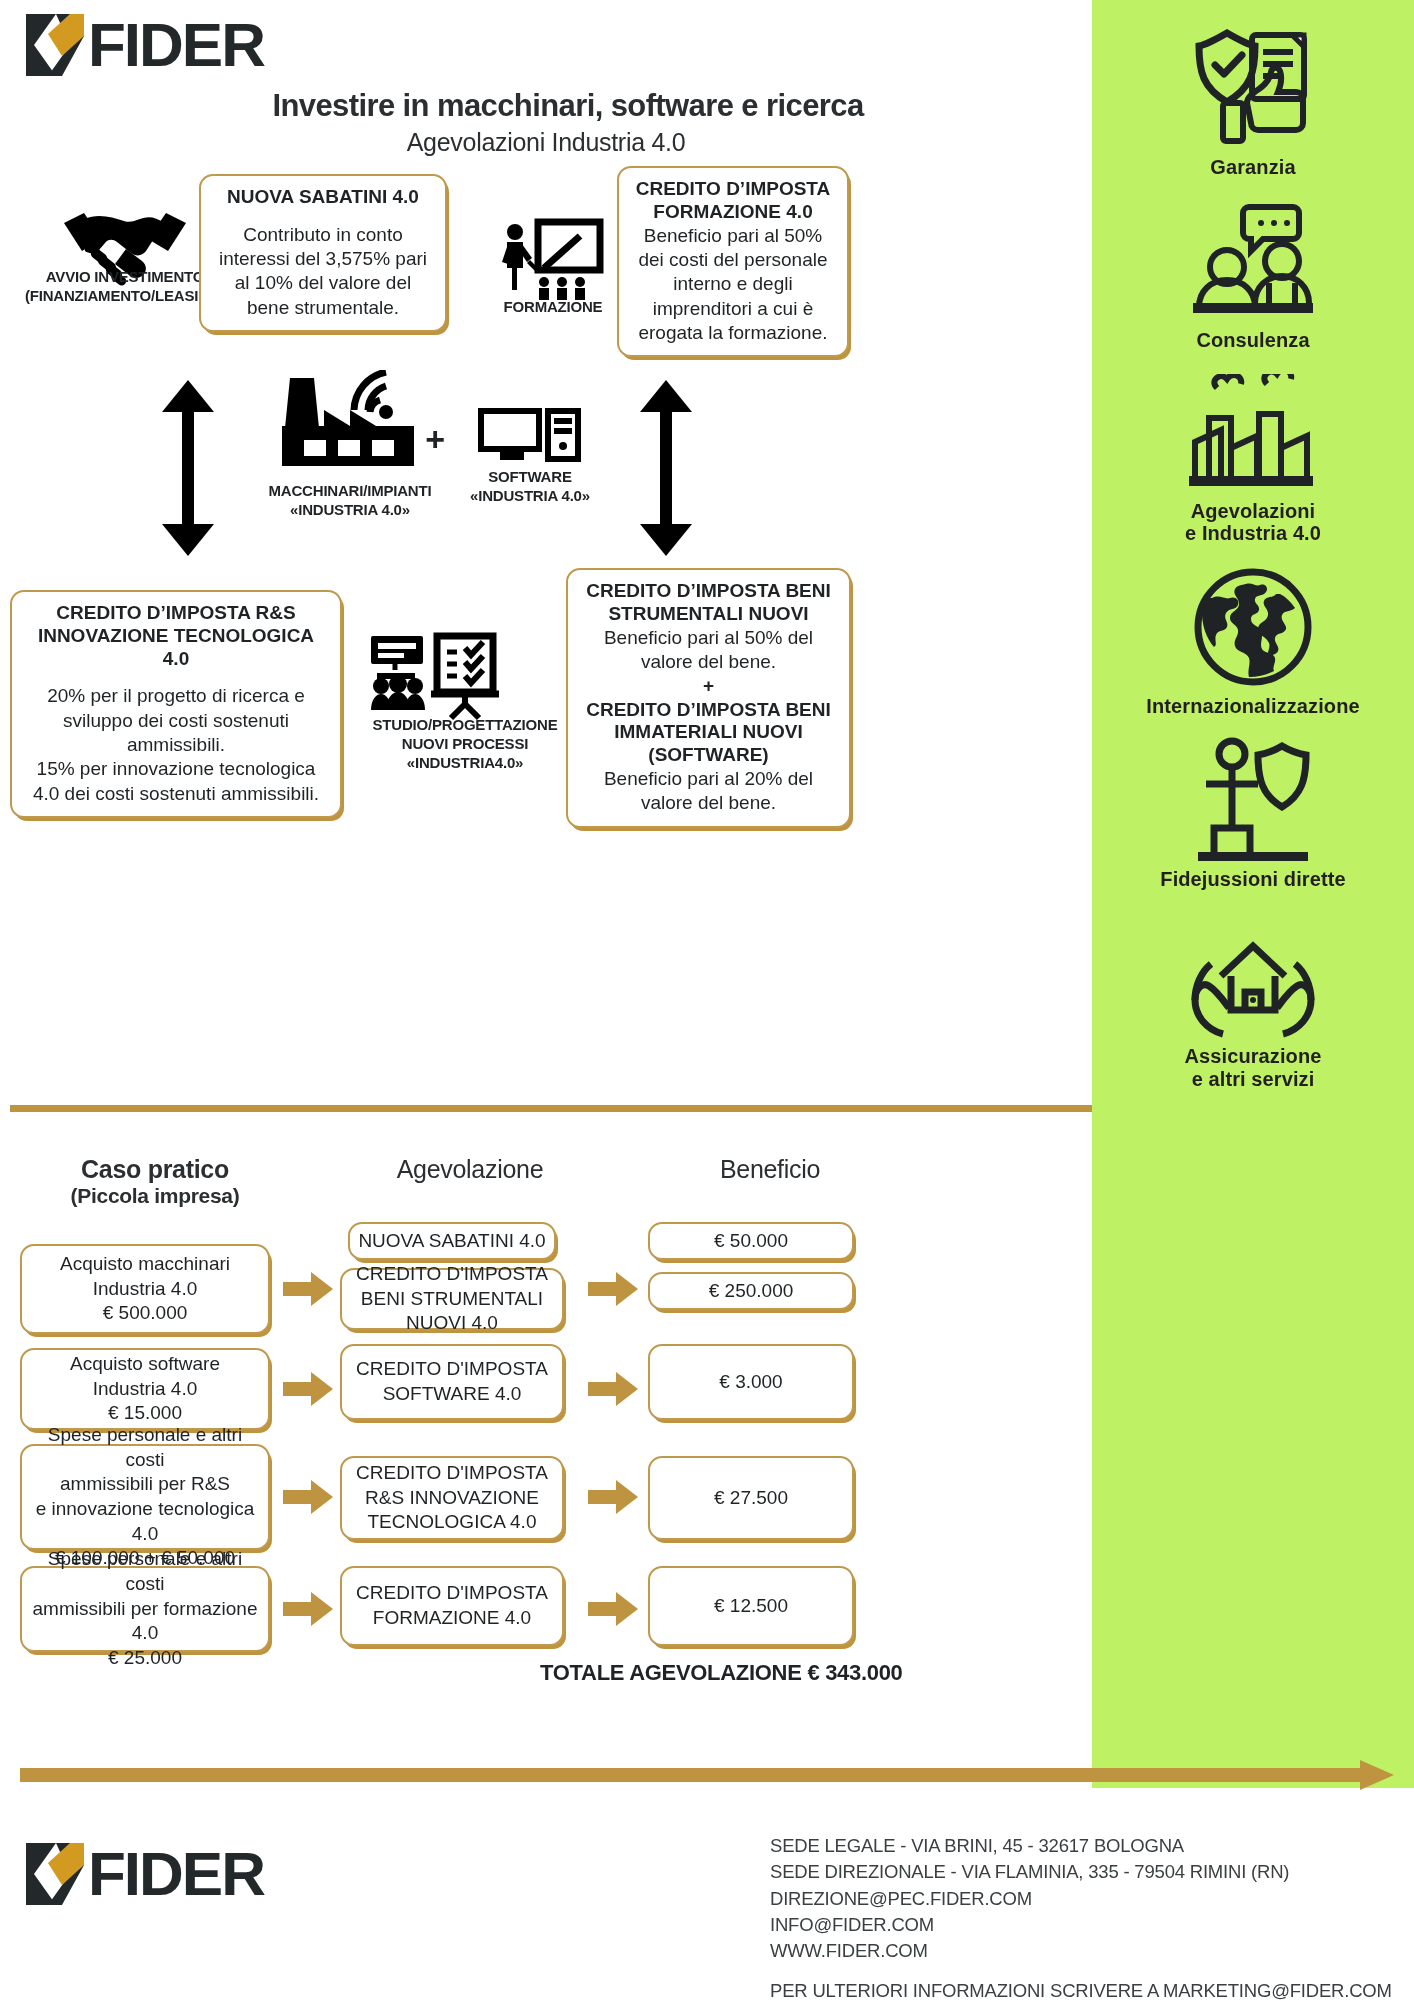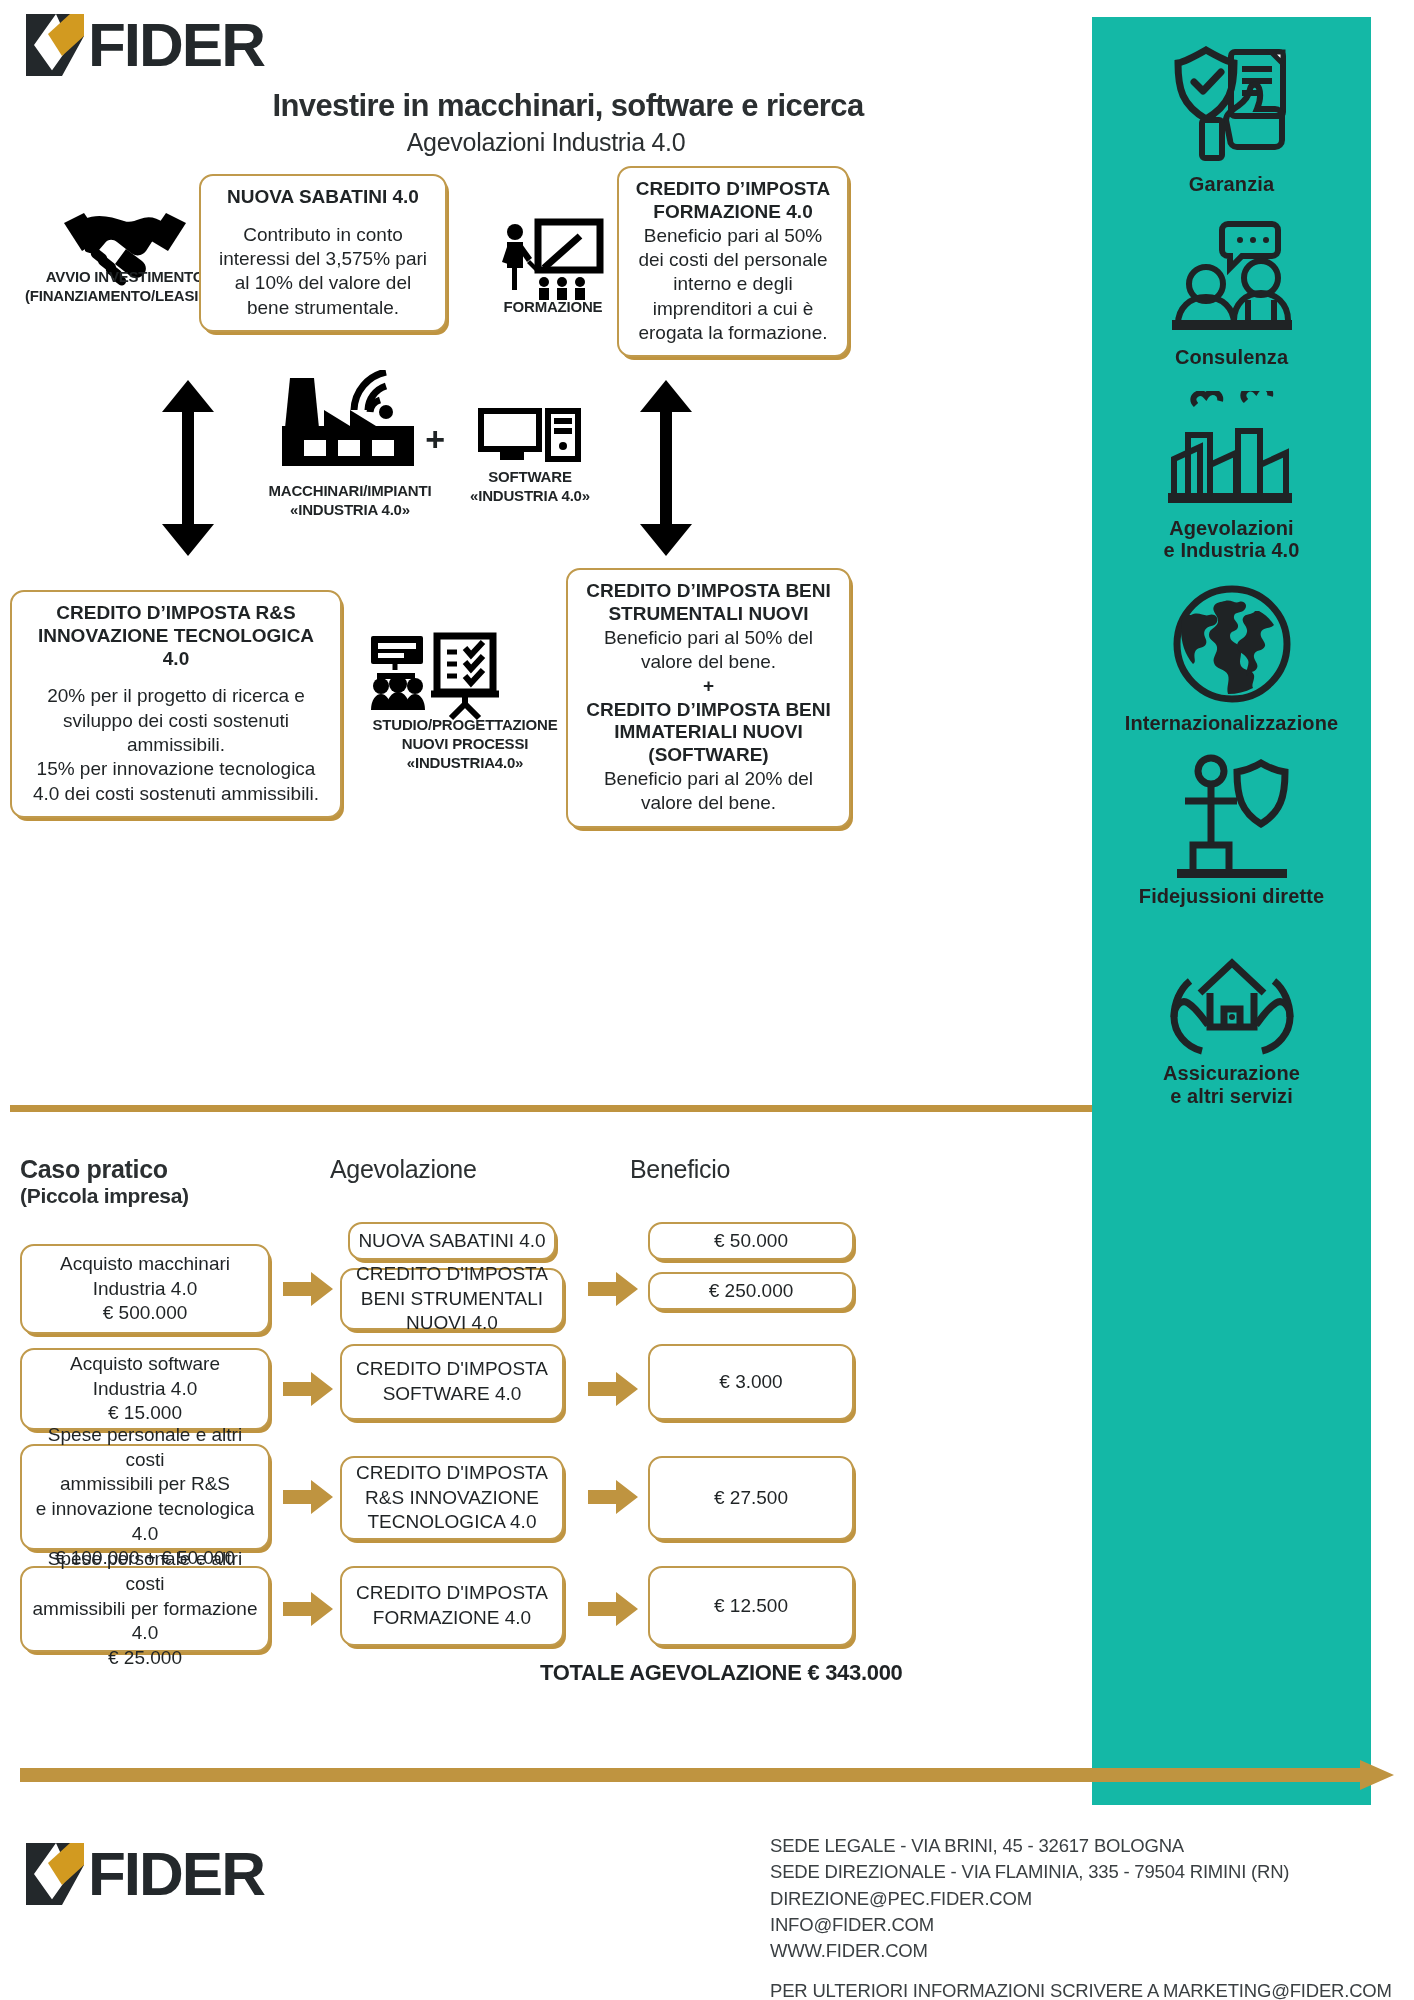--- a/index.html
+++ b/index.html
@@ -8,22 +8,22 @@
     font-family: "Liberation Sans", sans-serif;
     background: #ffffff;
     color: #1f2325;
     position: relative;
     overflow: hidden;
   }
   .page { position: relative; width: 1414px; height: 2000px; }
 
   
   .sidebar {
-    position: absolute; left: 1092px; top: 17px; width: 279px; height: 1788px;
-    background: #14b8a6;
+    position: absolute; left: 1092px; top: 0; width: 322px; height: 1788px;
+    background: #bef264;
     display: flex; flex-direction: column;
     align-items: center; justify-content: flex-start;
     padding-top: 18px;
   }
   .side-block { width: 100%; text-align: center; }
   .side-icon { display:flex; align-items:center; justify-content:center; height: 132px; }
   .side-label {
     font-size: 20px; font-weight: bold; color: #231f20;
     line-height: 1.14; margin-top: 2px; letter-spacing: .1px;
   }
@@ -84,21 +84,21 @@
 
   .icon-abs { position: absolute; }
 
   
   .hr-gold {
     position: absolute; background: #bf9440; height: 7px;
   }
 
   
   .col-head {
-    position: absolute; color: #2b2f31;
+    position: absolute; text-align: center; color: #2b2f31;
   }
   .col-head .h1 { font-size: 25px; font-weight: 800; letter-spacing:-.3px; }
   .col-head .h2 { font-size: 21px; font-weight: 800; letter-spacing:-.3px;}
   .col-head .hplain { font-size: 25px; font-weight: 400; letter-spacing:-.3px;}
 
   .tbox {
     position: absolute;
     border: 2px solid #c09a4c; border-radius: 14px; background:#fff;
     box-shadow: 3px 4px 0 -1px #bf9440;
     display: flex; align-items: center; justify-content: center;

